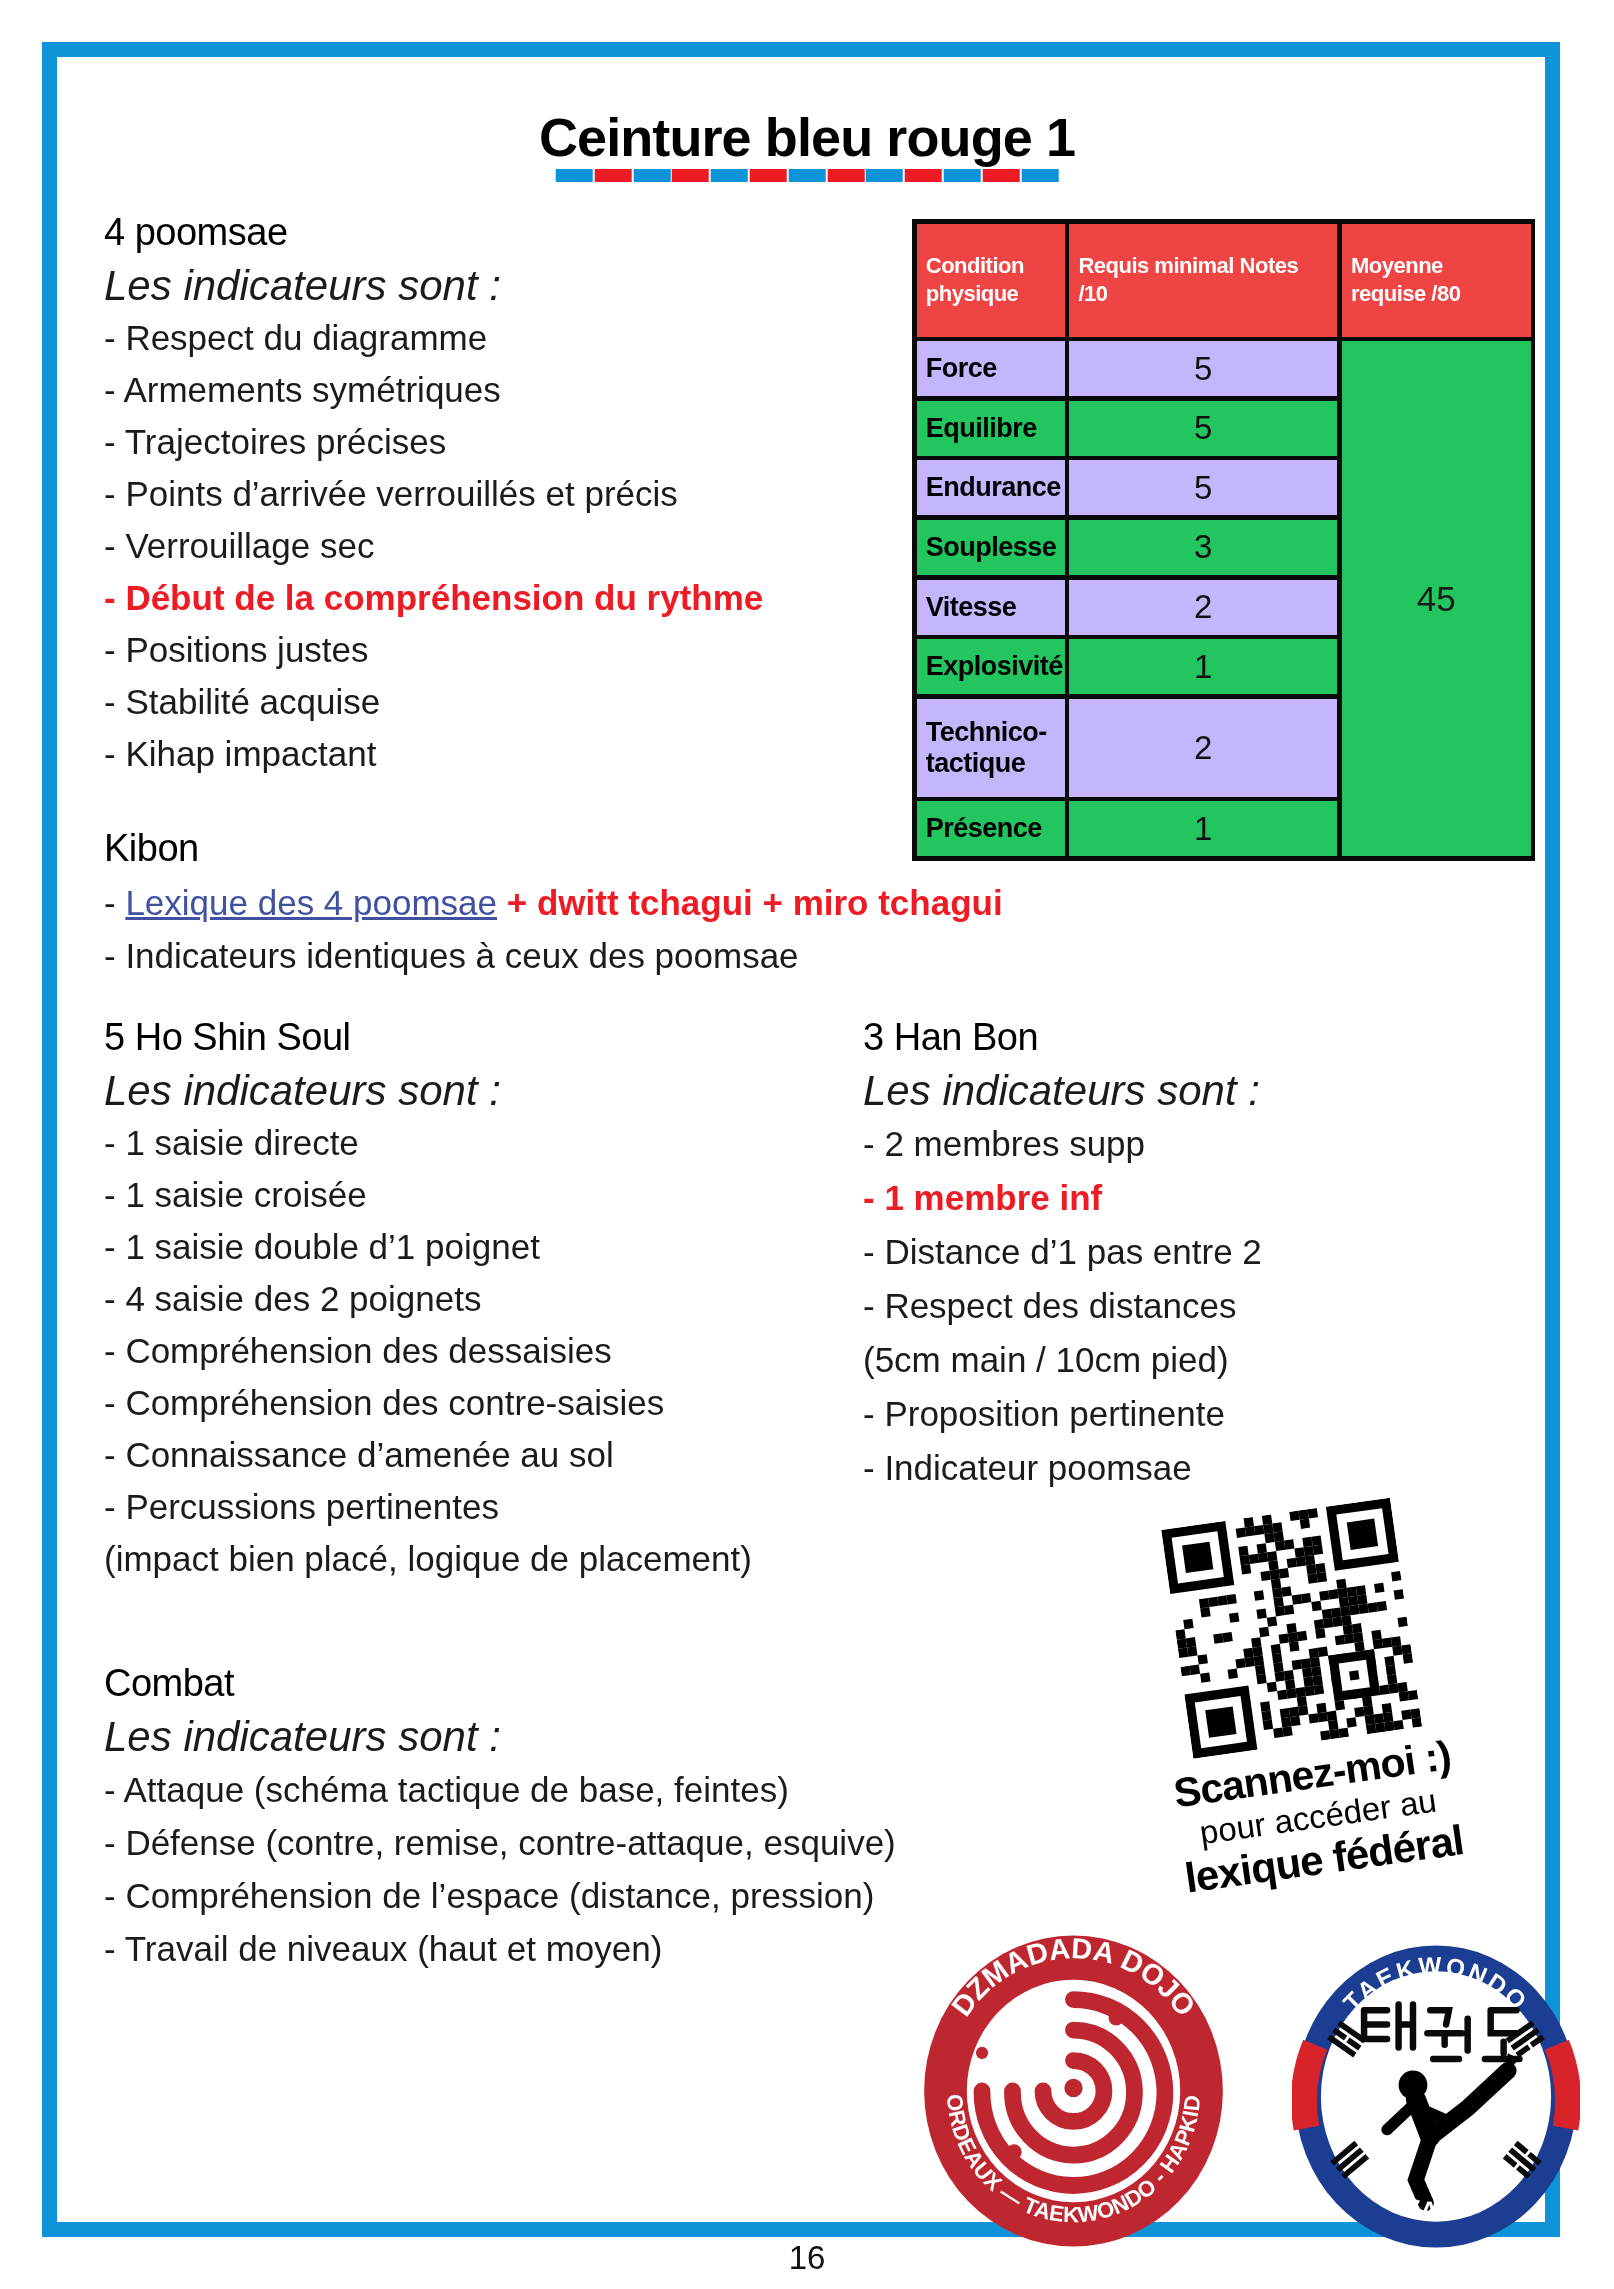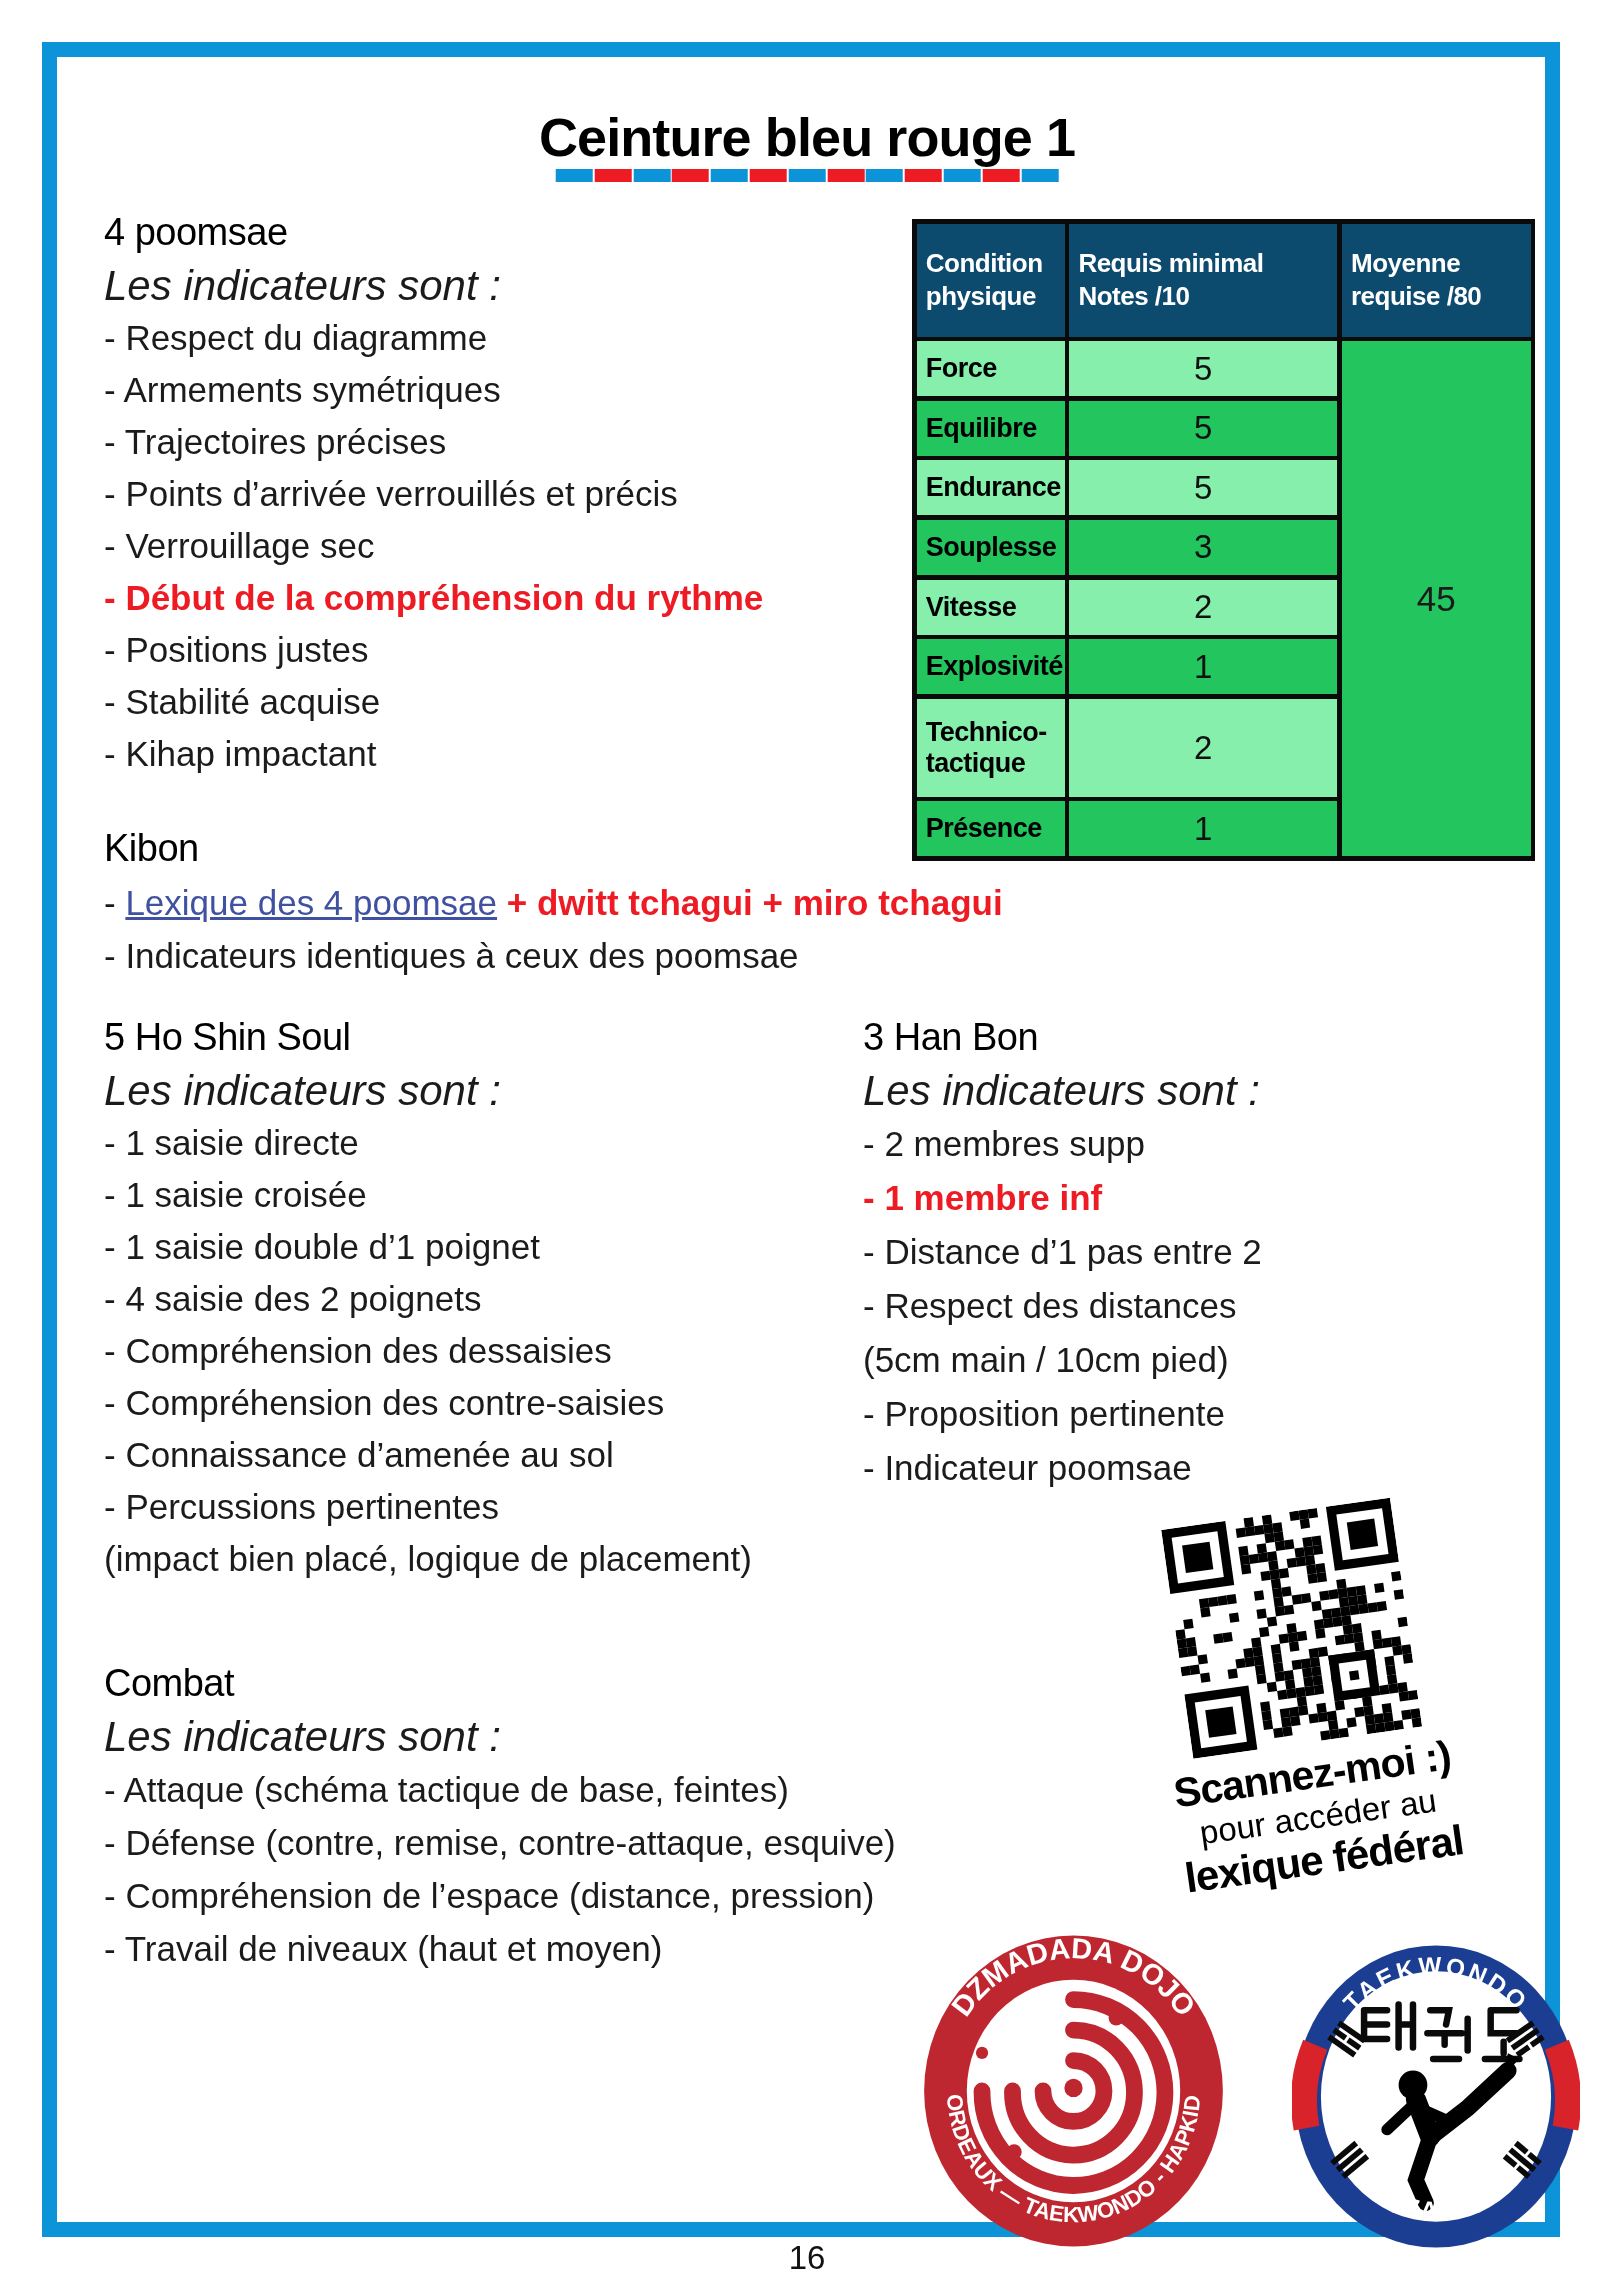--- a/index.html
+++ b/index.html
@@ -37,26 +37,26 @@
 
   
   .score-table{
     position:absolute; left:912px; top:219px;
     display:grid; grid-template-columns:148px 268px 189px;
     grid-template-rows:113px repeat(6,55px) 98px 55px;
     gap:4.6px; padding:4.6px; background:#0a0a0a;
   }
   .cell{background:#22c55e; display:flex; align-items:center;}
   .cell.head{
-    background:#0c4a6e; color:#fff; font-weight:bold; font-size:26px;
+    background:#ef4444; color:#fff; font-weight:bold; font-size:22px;
     line-height:1.28; padding:5.5px 9.2px; letter-spacing:-0.5px;
   }
   .cell.label{font-weight:bold; font-size:27px; letter-spacing:-0.5px; padding:0 9.2px; color:#000; line-height:1.15;}
   .cell.value{justify-content:center; font-size:33px; color:#111;}
-  .cell.shade{background:#86efac;}
+  .cell.shade{background:#c4b5fd;}
   .cell.merged{grid-area:2 / 3 / 10 / 4; justify-content:center; font-size:35px;}
   .r1{grid-row:1;}
 
   
   .qr-wrap{
     position:absolute; left:1149px; top:1512px; width:305px;
     transform:rotate(-8deg); text-align:center;
   }
   .qr-box{width:236px; height:236px; margin:0 auto;}
   .qr-t1{font-size:41px; font-weight:bold; margin-top:3.7px; letter-spacing:-0.9px; color:#000;}

